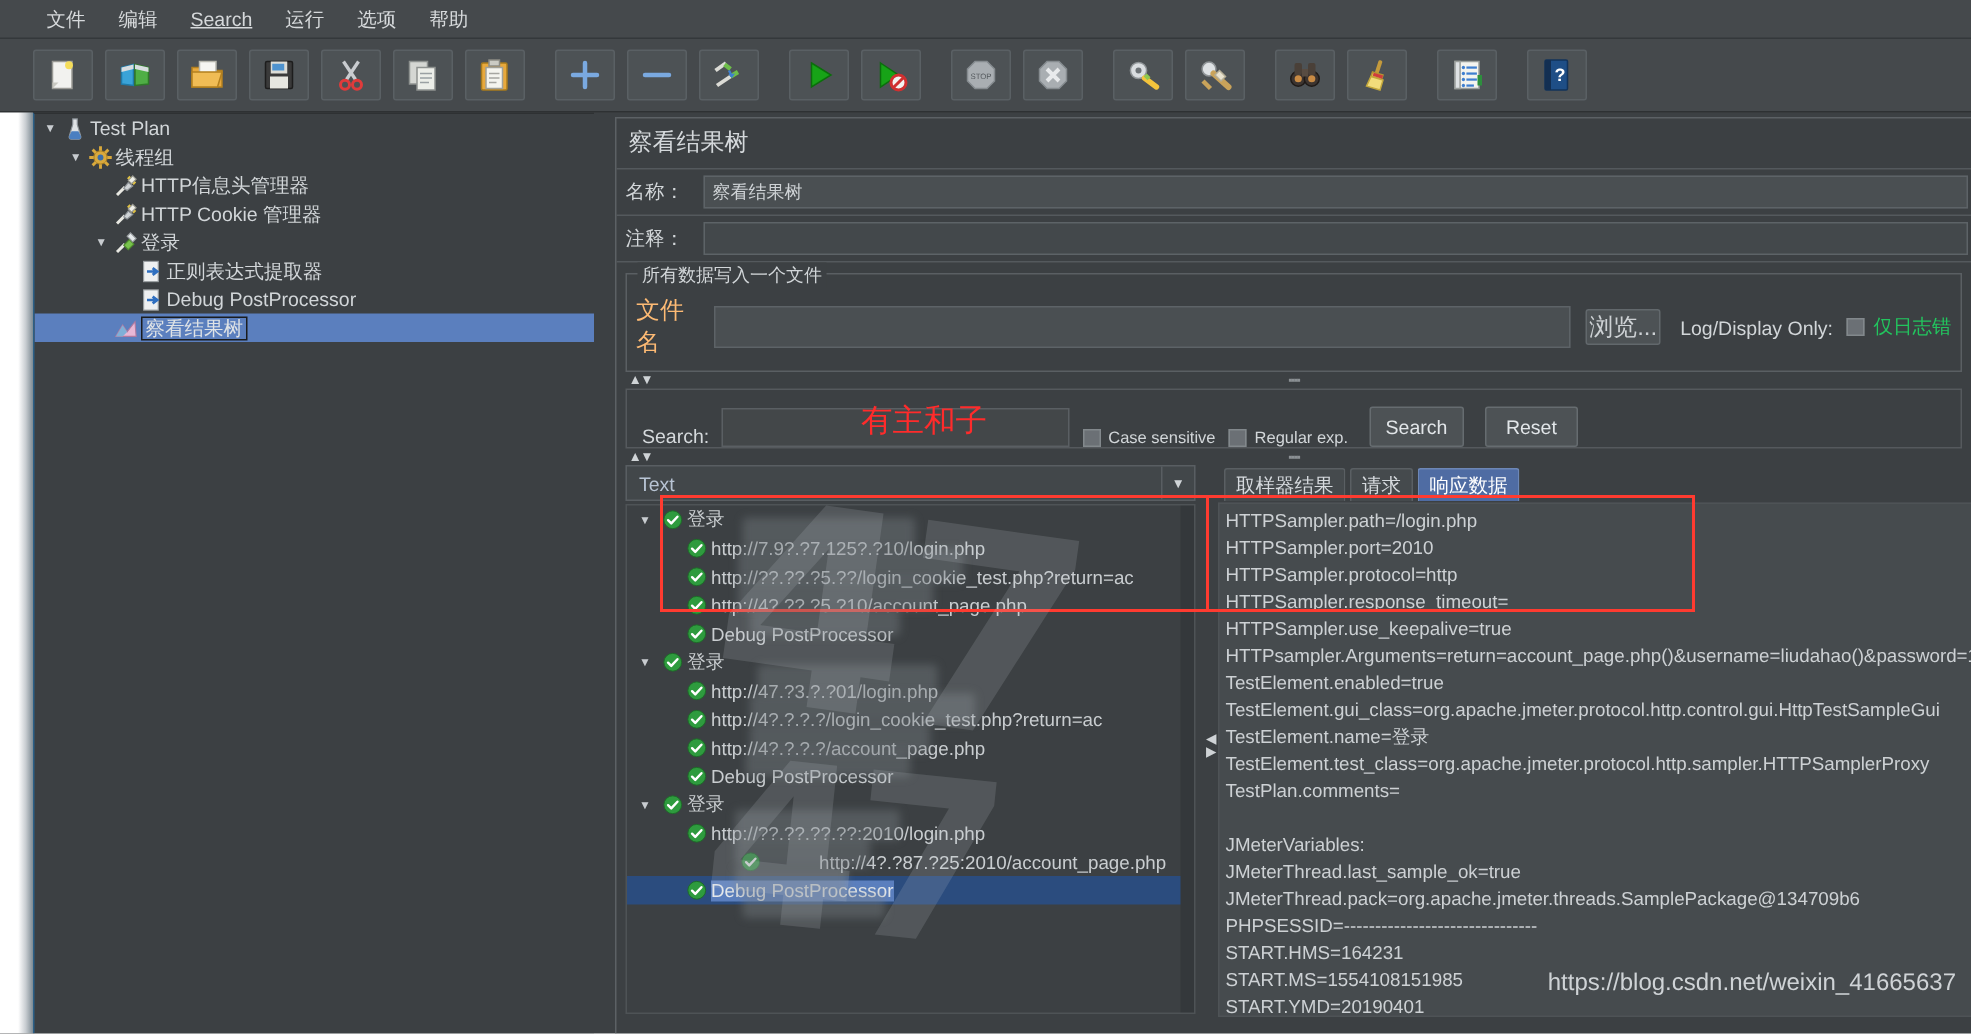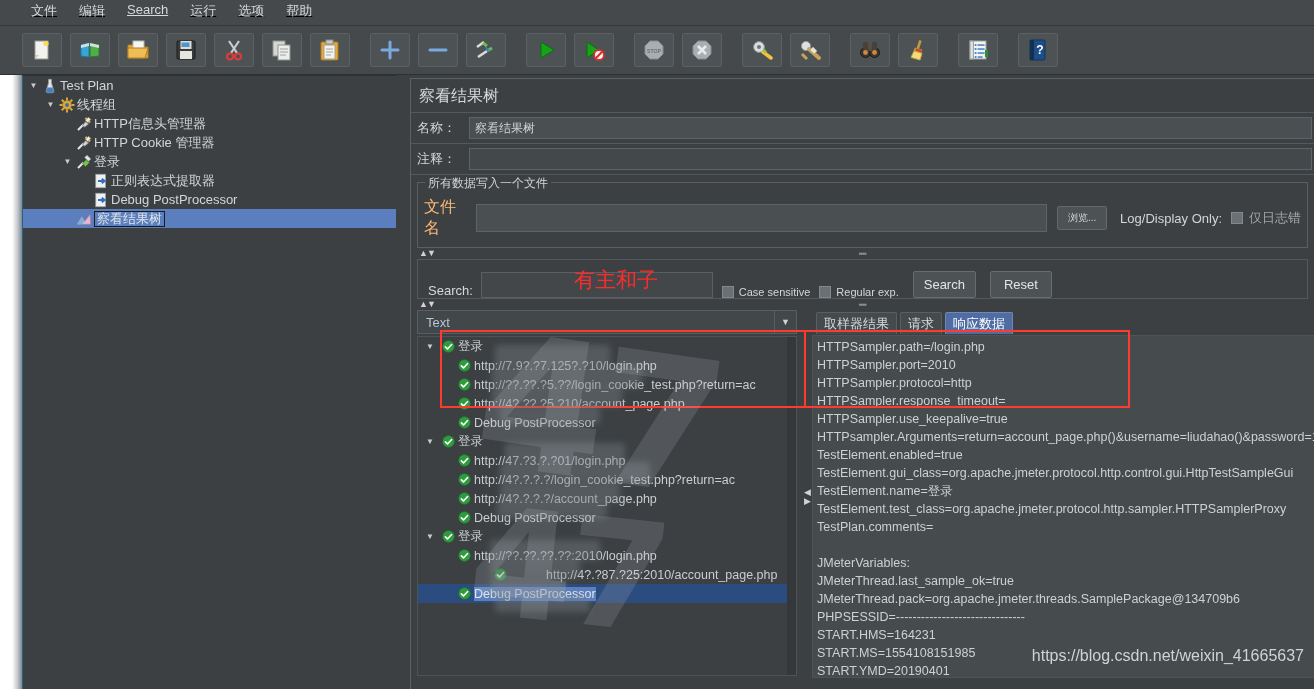--- a/index.html
+++ b/index.html
@@ -14,24 +14,23 @@
     width: 1314px; height: 689px;
     background: #3c4043;
     overflow: hidden;
   }
 
   
   .menubar {
     position: absolute; left: 0; top: 0;
     width: 1314px; height: 26px;
     background: #45494c;
-    display: flex; 
+    display: flex; align-items: center;
     padding-left: 22px;
     border-bottom: 1px solid #34383b;
-    text-decoration: underline;
   }
   .menu-item {
     color: #d6d9db; font-size: 13px;
     padding: 2px 9px; margin-right: 4px;
     white-space: nowrap; cursor: default;
   }
   .menu-item.mnemonic { text-decoration: underline; }
 
   
   .toolbar {
@@ -141,31 +140,31 @@
   .file-row { display: flex; align-items: center; }
   .file-label { font-size: 16px; color: #fdba74; margin-right: 6px; font-family: Liberation Serif, serif; }
   .file-input {
     width: 595px; height: 28px;
     background: #4a4f52; border: 1px solid #5d6367;
   }
   .browse-btn {
     margin-left: 10px;
     width: 52px; height: 24px;
     background: #4d5255; border: 1px solid #62686c;
-    color: #cdd1d4; font-size: 10px;
+    color: #cdd1d4; font-size: 16px;
     display: flex; align-items: center; justify-content: center;
     border-radius: 2px; cursor: pointer;
   }
   .logdisp-label { margin-left: 13px; font-size: 13px; color: #d2d6d9; white-space: nowrap; text-align: right; }
   .jcheck {
     width: 12px; height: 12px;
     background: #6b7075; border: 1px solid #82888c;
     margin-left: 9px; flex: 0 0 12px; cursor: pointer;
   }
-  .cn-label { margin-left: 6px; font-size: 13px; color: #a3a3a3; white-space: nowrap; }
+  .cn-label { margin-left: 6px; font-size: 13px; color: #22c55e; white-space: nowrap; }
 
   
   .split-bar {
     height: 11px; position: relative;
     display: flex; align-items: center;
   }
   .split-arrows {
     font-size: 9px; color: #cfd3d6; letter-spacing: -1px;
     padding-left: 8px; line-height: 9px; cursor: pointer;
   }

